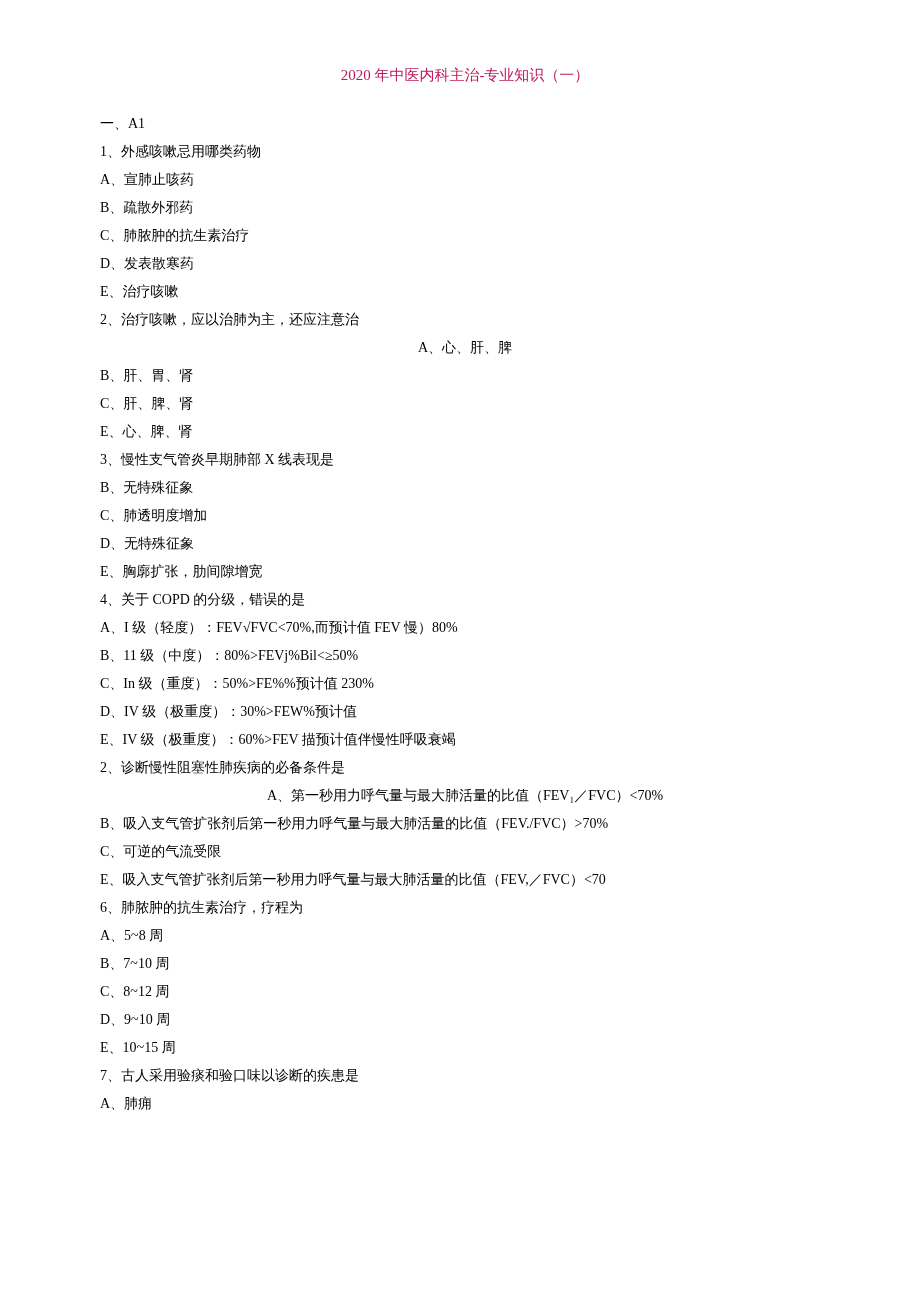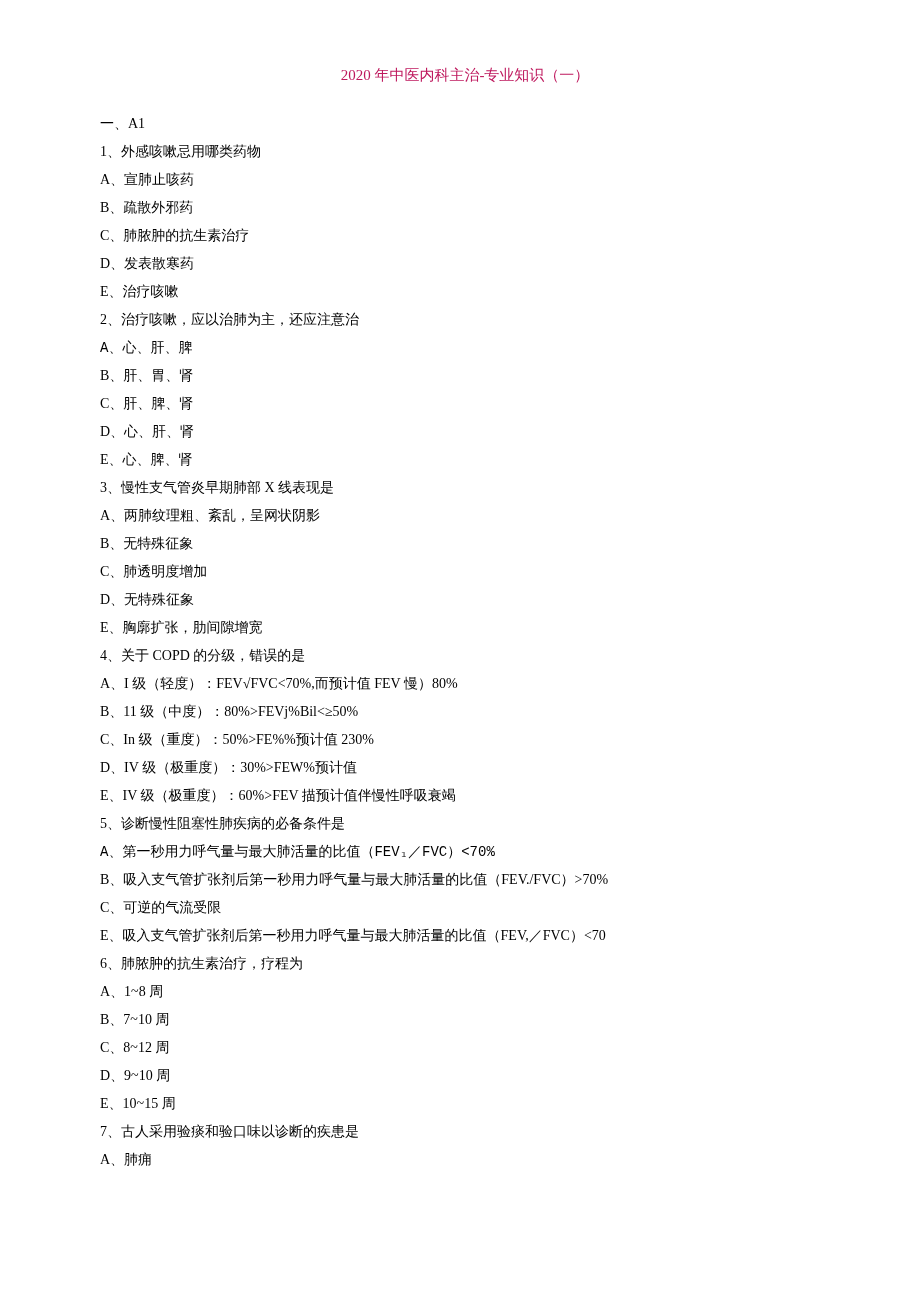--- a/index.html
+++ b/index.html
@@ -16,60 +16,59 @@
     .title {
       text-align: center;
       color: #be185d;
       font-size: 15px;
       margin-bottom: 20px;
     }
     .line {
       white-space: pre-wrap;
     }
     .sans {
-      font-family: Liberation Mono, monospace;
+      font-family: Liberation Serif, serif;
+      text-align: center;
     }
   </style>
 </head>
 <body>
 
 <div class="title">2020 年中医内科主治-专业知识（一）</div>
 
 <div id="content">
     <div class="line">一、A1</div>
     <div class="line">1、外感咳嗽忌用哪类药物</div>
     <div class="line">A、宣肺止咳药</div>
     <div class="line">B、疏散外邪药</div>
     <div class="line">C、肺脓肿的抗生素治疗</div>
     <div class="line">D、发表散寒药</div>
     <div class="line">E、治疗咳嗽</div>
     <div class="line">2、治疗咳嗽，应以治肺为主，还应注意治</div>
     <div class="line sans">A、心、肝、脾</div>
     <div class="line">B、肝、胃、肾</div>
     <div class="line">C、肝、脾、肾</div>
-    <div class="line">D、心、肝、肾</div>
     <div class="line">E、心、脾、肾</div>
     <div class="line">3、慢性支气管炎早期肺部 X 线表现是</div>
-    <div class="line">A、两肺纹理粗、紊乱，呈网状阴影</div>
     <div class="line">B、无特殊征象</div>
     <div class="line">C、肺透明度增加</div>
     <div class="line">D、无特殊征象</div>
     <div class="line">E、胸廓扩张，肋间隙增宽</div>
     <div class="line">4、关于 COPD 的分级，错误的是</div>
     <div class="line">A、I 级（轻度）：FEV√FVC&lt;70%,而预计值 FEV 慢）80%</div>
     <div class="line">B、11 级（中度）：80%&gt;FEVj%Bil&lt;≥50%</div>
     <div class="line">C、In 级（重度）：50%&gt;FE%%预计值 230%</div>
     <div class="line">D、IV 级（极重度）：30%&gt;FEW%预计值</div>
     <div class="line">E、IV 级（极重度）：60%&gt;FEV 描预计值伴慢性呼吸衰竭</div>
-    <div class="line">5、诊断慢性阻塞性肺疾病的必备条件是</div>
+    <div class="line">2、诊断慢性阻塞性肺疾病的必备条件是</div>
     <div class="line sans">A、第一秒用力呼气量与最大肺活量的比值（FEV₁／FVC）&lt;70%</div>
     <div class="line">B、吸入支气管扩张剂后第一秒用力呼气量与最大肺活量的比值（FEV./FVC）&gt;70%</div>
     <div class="line">C、可逆的气流受限</div>
     <div class="line">E、吸入支气管扩张剂后第一秒用力呼气量与最大肺活量的比值（FEV,／FVC）&lt;70</div>
     <div class="line">6、肺脓肿的抗生素治疗，疗程为</div>
-    <div class="line">A、1~8 周</div>
+    <div class="line">A、5~8 周</div>
     <div class="line">B、7~10 周</div>
     <div class="line">C、8~12 周</div>
     <div class="line">D、9~10 周</div>
     <div class="line">E、10~15 周</div>
     <div class="line">7、古人采用验痰和验口味以诊断的疾患是</div>
     <div class="line">A、肺痈</div>
   </div>
 
 </body></html>

